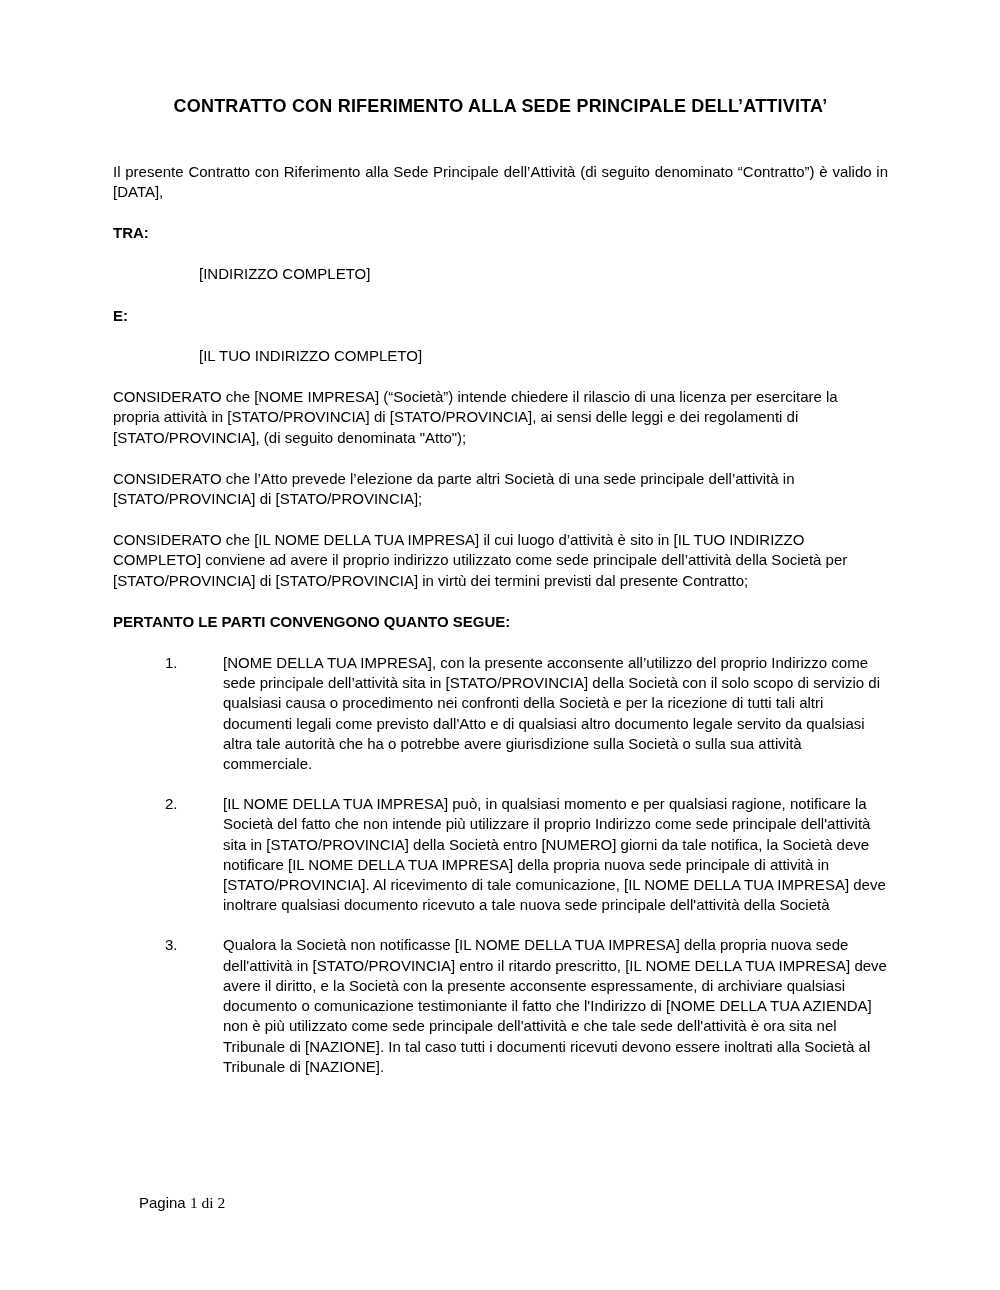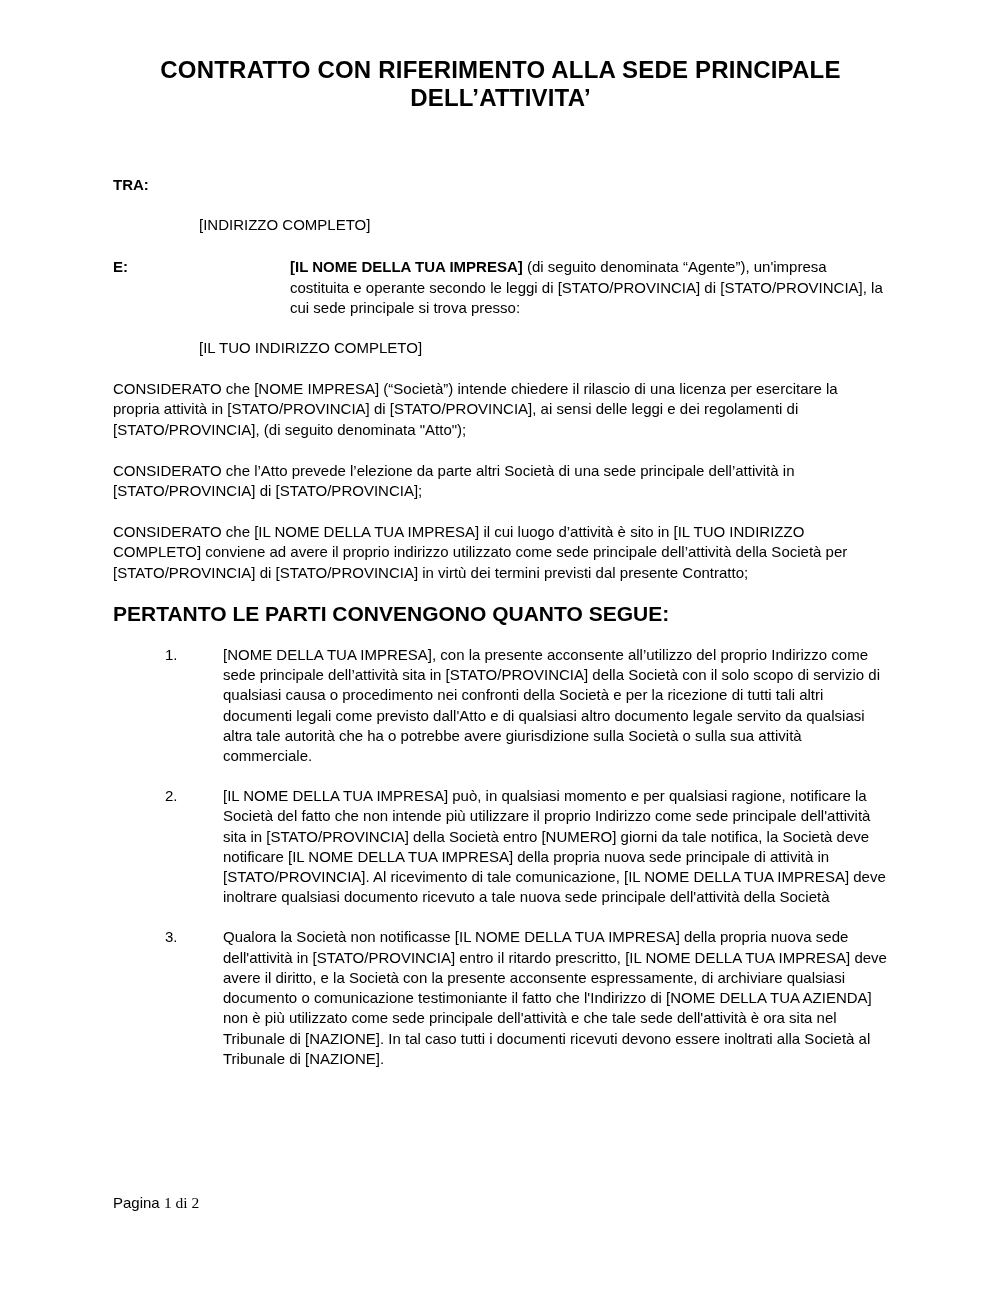--- a/index.html
+++ b/index.html
@@ -26,27 +26,27 @@
 
   .content {
     position: absolute;
     left: 113px;
     top: 0;
     width: 775px;
   }
 
   
   .doc-title {
-    font-size: 24px;
+    font-size: 18px;
     font-weight: bold;
     text-align: center;
     line-height: 28px;
     letter-spacing: 0.2px;
     margin: 0;
-    padding-top: 56px;
+    padding-top: 92px;
     padding-left: 6px;
     padding-right: 6px;
   }
 
   
   .para {
     font-size: 15px;
     line-height: 20.2px;
     margin: 0;
     padding: 0;
@@ -77,21 +77,21 @@
   }
   .party-body .strong { font-weight: bold; }
   .party-addr {
     margin-left: 86px;
     font-size: 15px;
     line-height: 20.2px;
   }
 
   
   .bold-line {
-    font-size: 21px;
+    font-size: 15px;
     font-weight: bold;
     line-height: 20.2px;
     margin: 0;
   }
 
   
   .num-list {
     margin: 0;
     padding: 0;
     list-style: none;
@@ -124,52 +124,52 @@
     left: 113px;
     top: 1193px;
     width: 775px;
     display: flex;
     justify-content: space-between;
     align-items: baseline;
     font-size: 15px;
     line-height: 20px;
   }
   .footer-left { font-size: 15px; }
-  .footer-right { font-size: 15px; white-space: pre; }
+  .footer-right { font-size: 15px; white-space: pre; margin-left: 26px; }
   .footer-pagenum {
     font-family: "Liberation Serif", serif;
     font-size: 15.5px;
   }
 </style>
 </head>
 <body>
 
 <div class="page">
   <div class="content">
 
     <h1 class="doc-title">CONTRATTO CON RIFERIMENTO ALLA SEDE PRINCIPALE DELL’ATTIVITA’</h1>
 
     <div class="gap-intro"></div>
 
+    <p class="para justify">Il presente Contratto con Riferimento alla Sede Principale dell’Attività (di seguito denominato “Contratto”) è valido in [DATA],</p>
 
     <div class="gap-md"></div>
 
     <div class="party-row">
       <div class="party-label">TRA:</div>
     </div>
 
     <div class="gap-sm"></div>
 
     <div class="party-addr">[INDIRIZZO COMPLETO]</div>
 
     <div class="gap-party"></div>
 
     <div class="party-row">
       <div class="party-label">E:</div>
-      <div class="party-body"><span class="strong">[IL NOME DELLA TUA IMPRESA]</span><span> (di seguito denominata “Agente”), un'impresa costituita e operante secondo le leggi di [STATO/PROVINCIA] di [STATO/PROVINCIA], la cui sede principale si trova presso:</span></div>
     </div>
 
     <div class="gap-sm"></div>
 
     <div class="party-addr">[IL TUO INDIRIZZO COMPLETO]</div>
 
     <div class="gap-md"></div>
 
     <p class="para">CONSIDERATO che [NOME IMPRESA] (“Società”) intende chiedere il rilascio di una licenza per esercitare la propria attività in [STATO/PROVINCIA] di [STATO/PROVINCIA], ai sensi delle leggi e dei regolamenti di [STATO/PROVINCIA], (di seguito denominata "Atto");</p>
 

